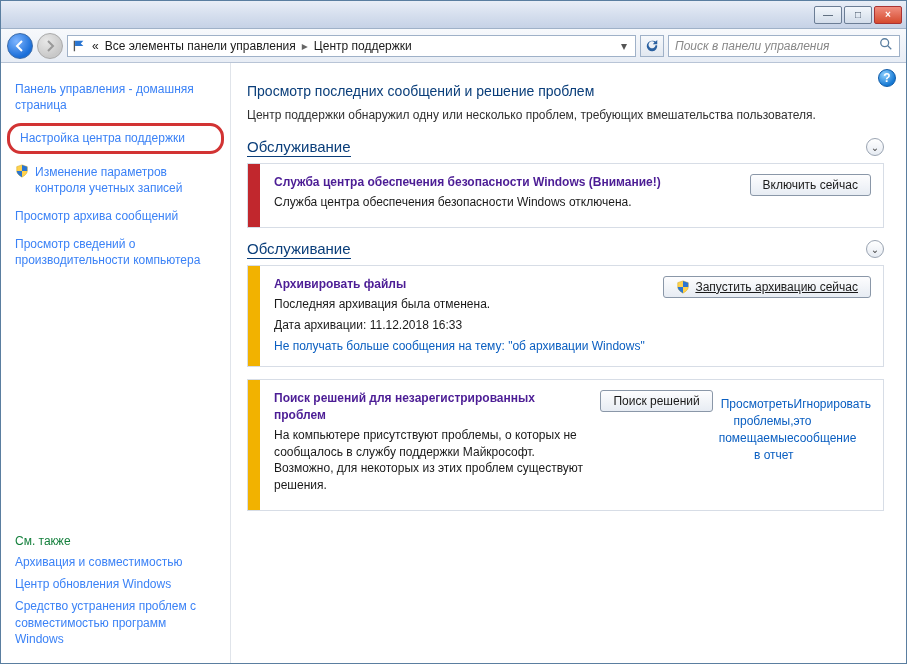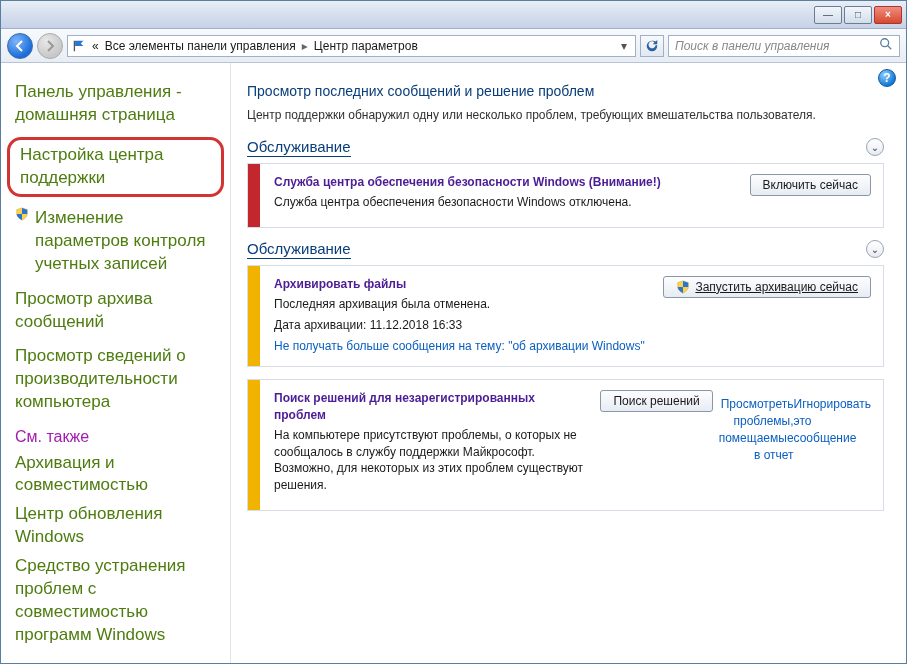--- a/index.html
+++ b/index.html
@@ -13,27 +13,27 @@
   .navcircle.disabled { background: radial-gradient(circle at 35% 30%, #e8e8e8, #c8c8c8 70%); border-color: #aaa; color: #888; }
   .addrbar { flex: 1; height: 22px; border: 1px solid #9fb1c8; background: #fff; display: flex; align-items: center; padding: 0 4px; gap: 6px; font-size: 12px; color: #1a1a1a; }
   .flag-icon { width: 14px; height: 14px; }
   .crumb-sep { color: #666; }
   .addr-drop { margin-left: auto; color: #555; padding: 0 4px; }
   .refreshbtn { width: 24px; height: 22px; border: 1px solid #9fb1c8; background: linear-gradient(#f7f9fc,#e2e8f0); display:flex;align-items:center;justify-content:center;color:#2a60a0; }
   .searchbox { width: 232px; height: 22px; border: 1px solid #9fb1c8; background: #fff; display: flex; align-items: center; padding: 0 6px; color: #888; font-style: italic; }
   .searchbox .sicon { margin-left: auto; color: #5a7ea0; font-style: normal; }
   .body { flex: 1; display: flex; overflow: hidden; }
   .sidebar { width: 230px; background: #fff; border-right: 1px solid #e0e4ea; padding: 12px 14px 10px 14px; display:flex; flex-direction:column; }
-  .side-link { color: #4d7c0f; font-size: 17px; margin: 6px 0; cursor: pointer; line-height: 1.35; }
+  .side-link { color: #3b82f6; font-size: 12px; margin: 6px 0; cursor: pointer; line-height: 1.35; }
   .side-link.withshield { display: flex; gap: 6px; }
   .shield { width: 14px; height: 14px; flex: 0 0 14px; }
   .side-highlight { border: 3px solid #d23333; border-radius: 14px; padding: 4px 10px; margin: 4px -8px; }
   .side-highlight .side-link { margin: 0; }
   .see-also { margin-top: auto; }
-  .see-also-h { color: #a21caf; font-size: 16px; margin: 0 0 6px 0; }
+  .see-also-h { color: #15803d; font-size: 12px; margin: 0 0 6px 0; }
   .content { flex: 1; padding: 14px 22px 10px 16px; overflow: auto; position: relative; }
   .helpicon { position: absolute; top: 6px; right: 10px; width: 18px; height: 18px; border-radius: 50%; background: radial-gradient(circle at 35% 30%, #8fd1ff, #1578d3 70%); color: #fff; font-weight: bold; font-size: 12px; display:flex;align-items:center;justify-content:center; border:1px solid #0d5aa8;}
   h1.main { font-size: 14px; font-weight: 400; color: #0a3e7a; margin: 6px 0 8px 0; }
   .subtext { color: #313131; font-size: 12px; margin-bottom: 14px; line-height: 1.4; }
   .section-h { color: #0a3e7a; font-size: 15px; margin: 10px 0 6px 0; display:flex; align-items:center; }
   .section-h .underline { border-bottom: 1px solid #0a3e7a; padding-bottom:1px; }
   .chev { margin-left: auto; width: 18px; height: 18px; border: 1px solid #9aa4b2; border-radius: 50%; background: linear-gradient(#fff,#e6ebf2); display:flex;align-items:center;justify-content:center; font-size:10px; color:#444;}
   .card { border: 1px solid #d7dde6; background: #fff; margin: 6px 0 12px 0; display: flex; }
   .card-stripe { width: 12px; }
   .stripe-red { background: #c1272d; }
@@ -72,21 +72,21 @@
         </svg>
     </div>
     <div class="addrbar">
       <svg class="flag-icon" viewBox="0 0 16 16">
           <rect x="2" y="2" width="1.5" height="12" fill="#555"></rect>
           <path d="M3.5 2 H13 L10 5 L13 8 H3.5 Z" fill="#2a75d1"></path>
         </svg>
       <span>«</span>
       <span>Все элементы панели управления</span>
       <span class="crumb-sep">▸</span>
-      <span>Центр параметров</span>
+      <span>Центр поддержки</span>
       <span class="addr-drop">▾</span>
     </div>
     <div class="refreshbtn">
       <svg width="14" height="14" viewBox="0 0 16 16">
           <path d="M8 2a6 6 0 1 0 5.9 5H12a4 4 0 1 1-1.2-3.2L9 6h5V1l-1.8 1.8A6 6 0 0 0 8 2z" fill="#2a60a0"></path>
         </svg>
     </div>
     <div class="searchbox">
       <span>Поиск в панели управления</span>
       <span class="sicon">

